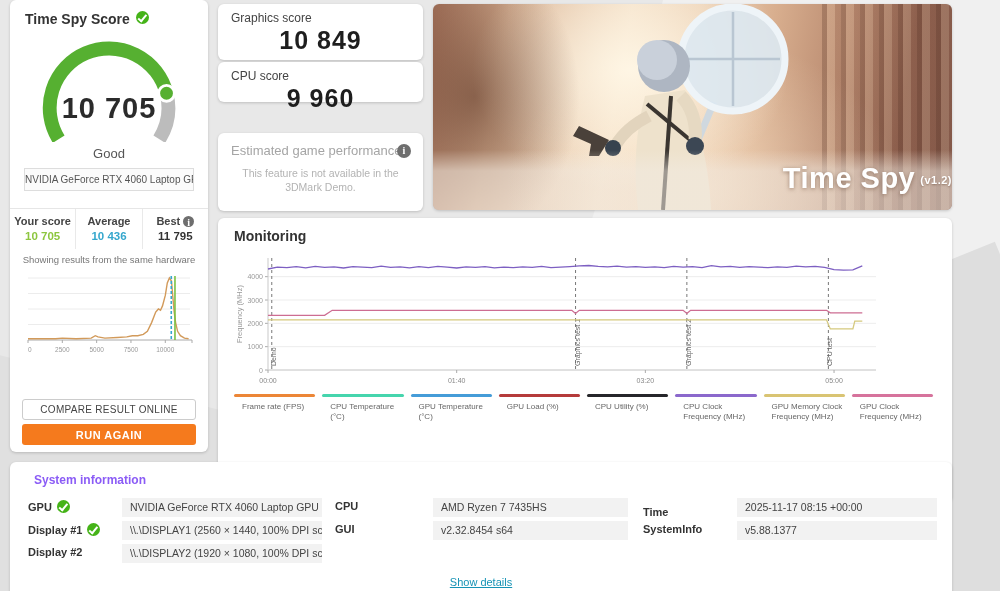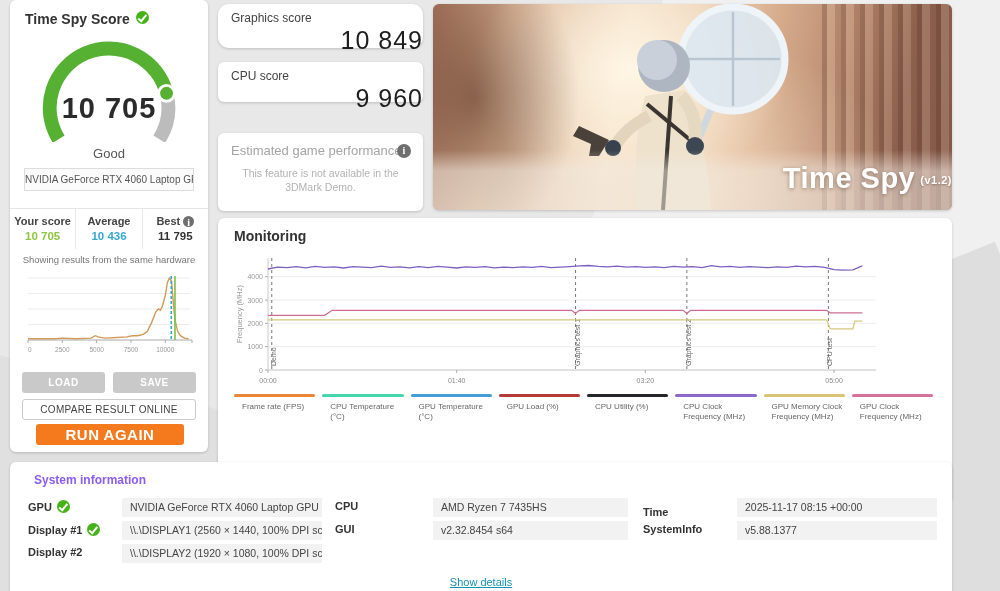--- a/index.html
+++ b/index.html
@@ -22,26 +22,26 @@
   .cmp-row { position:absolute; left:0; top:208px; width:100%; border-top:1px solid #e6e6e6; display:flex; }
   .cmp-col { flex:1; text-align:center; padding:6px 0 7px; border-left:1px solid #e9e9e9; }
   .cmp-col:first-child { border-left:none; }
   .cmp-label { font-size:11px; color:#444; font-weight:bold; display:flex; justify-content:center; align-items:center; gap:3px; }
   .cmp-value { font-size:11.5px; font-weight:bold; margin-top:3px; }
   .hist-caption { position:absolute; top:254px; width:100%; text-align:center; font-size:9.5px; color:#777; }
   .hist-wrap { position:absolute; left:12px; top:268px; width:174px; height:90px; }
   .btn-row { position:absolute; left:12px; top:372px; width:174px; display:flex; gap:8px; }
   .btn { flex:1; height:21px; border:none; border-radius:3px; background:#c9c9c9; color:#fff; font-size:10px; font-weight:bold; letter-spacing:.5px; font-family:inherit; cursor:pointer; }
   .btn-compare { position:absolute; left:12px; top:399px; width:174px; height:21px; background:#fff; border:1px solid #ccc; border-radius:3px; color:#444; font-size:10px; letter-spacing:.3px; font-family:inherit; cursor:pointer; }
-  .btn-run { position:absolute; left:12px; top:424px; width:148px; height:21px; background:#f57a1d; border:none; border-radius:3px; color:#fff; font-size:15px; font-weight:bold; letter-spacing:.5px; font-family:inherit; cursor:pointer;margin-left:14px; }
+  .btn-run { position:absolute; left:12px; top:424px; width:174px; height:21px; background:#f57a1d; border:none; border-radius:3px; color:#fff; font-size:11px; font-weight:bold; letter-spacing:.5px; font-family:inherit; cursor:pointer; }
 
   
   .sub-card { left:218px; width:205px; }
   .sub-card .lbl { font-size:12px; color:#444; padding:7px 0 0 13px; }
-  .sub-card .val { text-align:right; font-size:25px; font-weight:normal; color:#1e1e1e; margin-top:1px; letter-spacing:1px; }
+  .sub-card .val { text-align:center; font-size:25px; font-weight:bold; color:#1e1e1e; margin-top:1px; letter-spacing:1px; }
   .est-card { left:218px; top:133px; width:205px; height:78px; }
   .est-title { font-size:13px; color:#a5a5a5; padding:10px 0 0 13px; }
   .info { display:inline-block; width:14px; height:14px; border-radius:50%; background:#6e6e6e; position:relative; flex:none; cursor:pointer; }
   .info::after { content:"i"; position:absolute; width:100%; text-align:center; top:0; left:0; color:#fff; font-size:10px; line-height:14px; font-weight:bold; font-family:"Liberation Serif", serif; }
   .est-info { position:absolute; right:12px; top:11px; }
   .est-body { margin-top:8px; text-align:center; font-size:10.5px; color:#b3b3b3; line-height:1.35; }
 
   
   .hero { left:433px; top:4px; width:519px; height:206px; overflow:hidden; background:
       radial-gradient(ellipse 150px 200px at 8% 45%, rgba(84,46,30,.55), transparent 70%),
@@ -138,29 +138,25 @@
           <text x="108.96610169491525" y="84" font-size="6.5" fill="#999" text-anchor="middle">7500</text>
           <line x1="143.28813559322035" x2="143.28813559322035" y1="72" y2="75" stroke="#aaa"></line>
           <text x="143.28813559322035" y="84" font-size="6.5" fill="#999" text-anchor="middle">10000</text>
           <line x1="170" x2="170" y1="72" y2="75" stroke="#aaa"></line>
           <polyline points="6.0,70.8 19.7,70.8 33.5,70.8 40.3,70.1 54.1,70.8 69.2,70.1 73.3,67.7 76.0,68.9 82.9,70.1 95.2,69.5 104.8,68.9 110.3,67.7 115.8,67.7 121.3,66.4 125.4,63.3 129.6,54.6 133.7,44.1 136.4,41.0 138.5,42.2 140.5,37.9 143.3,27.4 145.3,15.0 147.4,10.0 149.5,13.1 150.8,28.6 152.2,44.1 153.6,54.6 155.6,63.3 158.4,67.7 162.5,70.1 166.6,70.8" fill="none" stroke="#d29a5a" stroke-width="1.4"></polyline>
           <line x1="149.27389830508474" x2="149.27389830508474" y1="8" y2="72" stroke="#35a7cd" stroke-width="1.6" stroke-dasharray="3,2"></line>
           <line x1="152.96694915254238" x2="152.96694915254238" y1="8" y2="72" stroke="#7cc142" stroke-width="1.6" stroke-dasharray="none"></line>
         </svg>
     </div>
 
-    <div class="btn-row">
-      <button class="btn">LOAD</button>
-      <button class="btn">SAVE</button>
-    </div>
     <button class="btn-compare">COMPARE RESULT ONLINE</button>
     <button class="btn-run">RUN AGAIN</button>
   </div>
 
-  <div class="card sub-card" style="top:4px; height:44px;border-radius:11px;">
+  <div class="card sub-card" style="top:4px; height:56px;">
     <div class="lbl">Graphics score</div>
     <div class="val">10 849</div>
   </div>
   <div class="card sub-card" style="top:62px; height:40px;">
     <div class="lbl">CPU score</div>
     <div class="val">9 960</div>
   </div>
 
   <div class="card est-card">
     <div class="est-title">Estimated game performance</div>

